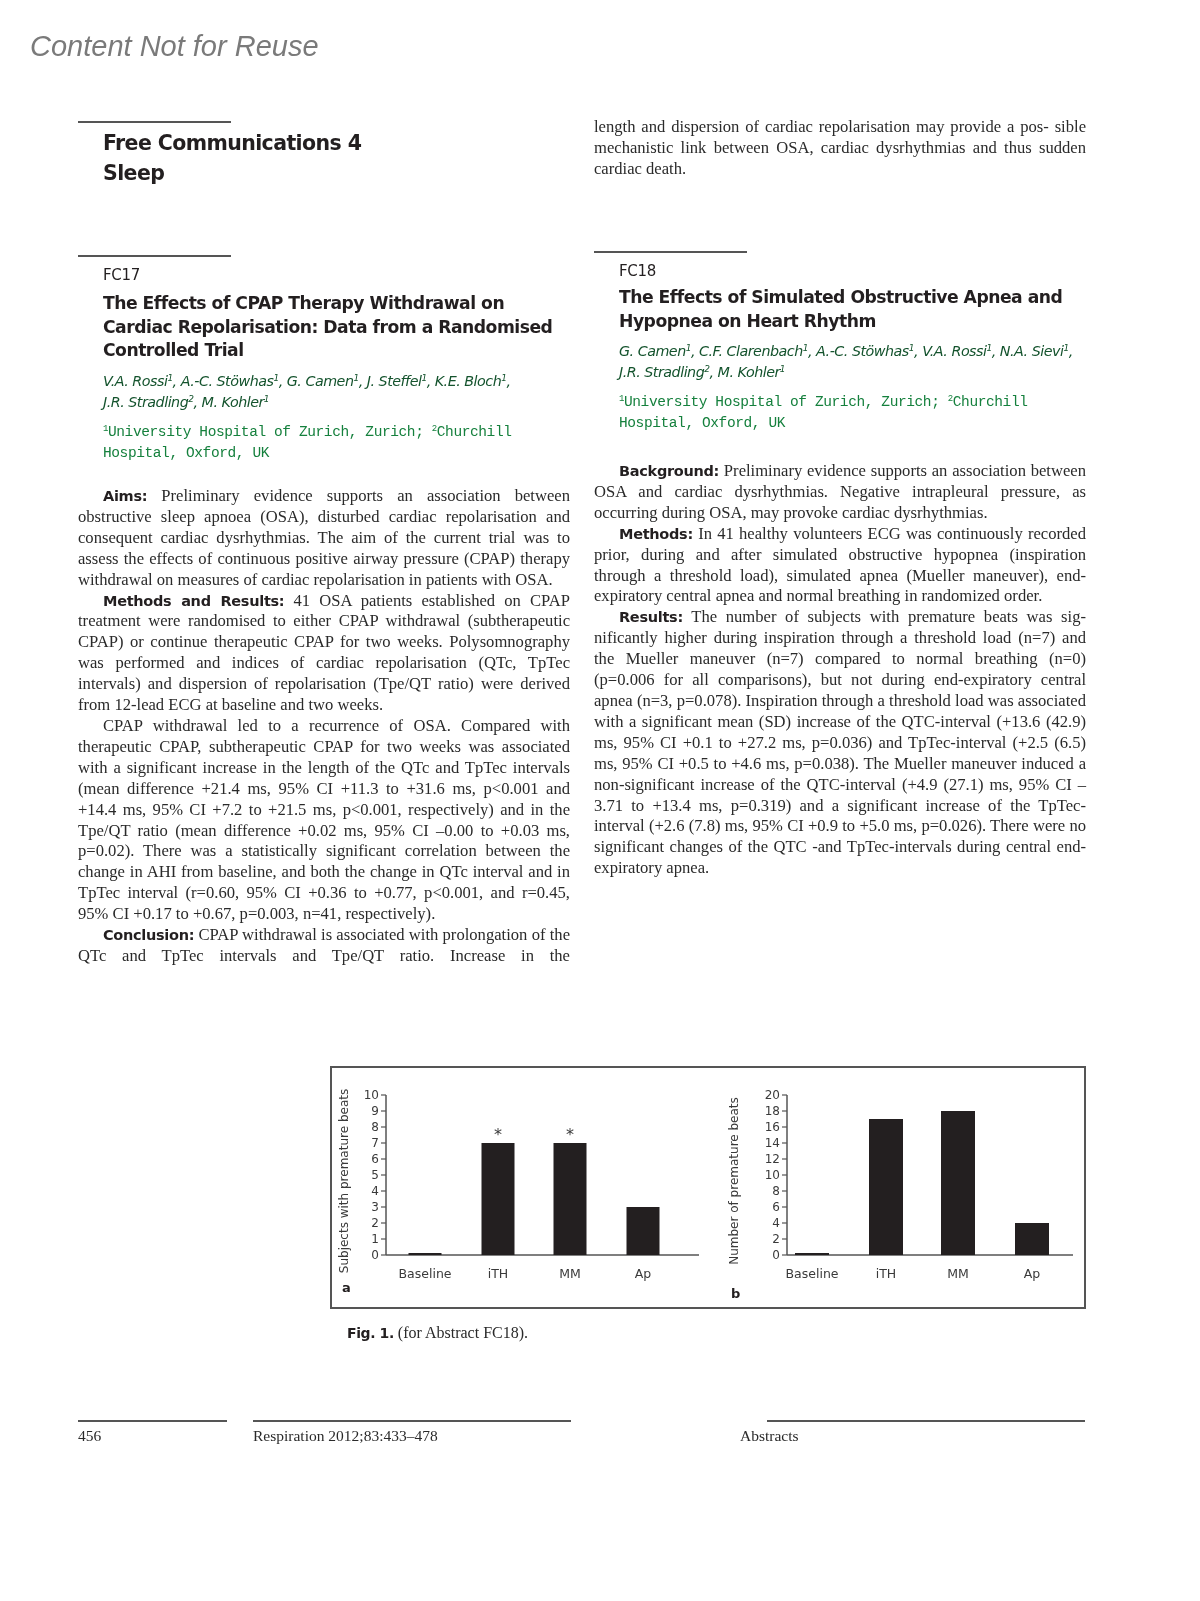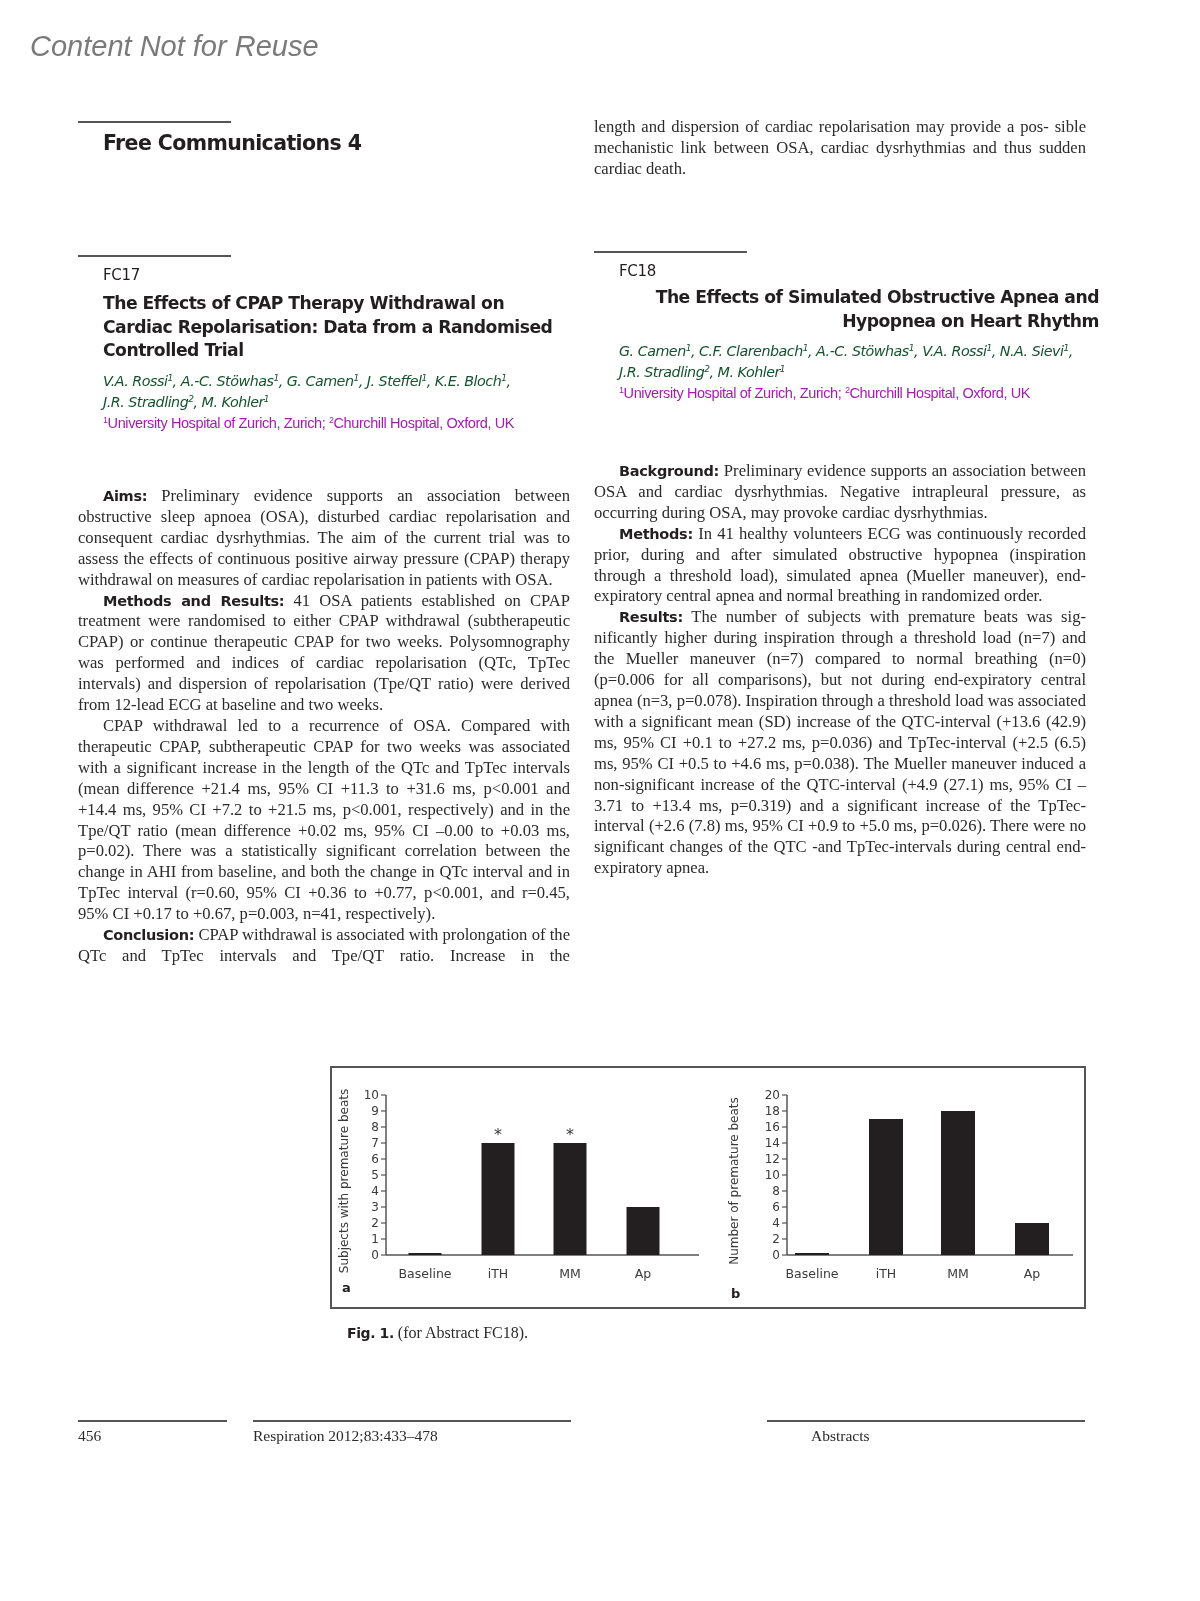--- a/index.html
+++ b/index.html
@@ -18,38 +18,39 @@
 
   .body-text { font-family: "Liberation Serif", serif; font-size: 16.6px; line-height: 20.9px; text-align: justify; color: #2a2a2a; hyphens: manual; }
   .body-text p { text-indent: 25px; }
   .body-text p.noindent { text-indent: 0; }
   .lead { font-family: "DejaVu Sans", sans-serif; font-weight: bold; font-size: 14.5px; letter-spacing: -0.3px; color: #231f20; }
 
   .abs-head { position: absolute; }
   .abs-code { font-family: "DejaVu Sans", sans-serif; font-weight: normal; font-size: 15px; color: #231f20; letter-spacing: -0.3px; }
   .abs-title { font-family: "DejaVu Sans", sans-serif; font-weight: bold; font-size: 17.2px; line-height: 23.5px; color: #231f20; letter-spacing: -0.5px; margin-top: 8px; }
   .abs-authors { font-family: "DejaVu Sans", sans-serif; font-style: italic; font-size: 14.3px; line-height: 21px; color: #14532d; letter-spacing: -0.5px; margin-top: 8px; }
-  .abs-affil { font-family: Liberation Sans, sans-serif; font-size: 14.5px; line-height: 21px; color: #a21caf; letter-spacing: -0.4px; }
+  .abs-affil { font-family: Liberation Mono, monospace; font-size: 14.5px; line-height: 21px; color: #15803d; letter-spacing: -0.4px; margin-top: 9px; }
   sup { font-size: 9px; vertical-align: 5px; line-height: 0; }
 
   .figure-box { position: absolute; left: 330px; top: 1066px; width: 756px; height: 243px; border: 2px solid #555; }
   .chart-svg { position: absolute; left: 0; top: 0; }
   .fig-caption { position: absolute; left: 347px; top: 1324px; font-size: 16px; color: #2a2a2a; }
   .fig-caption .fig-label { font-family: "DejaVu Sans", sans-serif; font-weight: bold; font-size: 14px; letter-spacing: -0.4px; color: #231f20; }
 
   .footer-text { position: absolute; top: 1427px; font-family: "Liberation Serif", serif; font-size: 15.5px; color: #2a2a2a; }
 </style>
 </head>
 <body>
 
 <div class="watermark">Content Not for Reuse</div>
 
 <div class="rule" style="left:78px; top:121px; width:153px;"></div>
 <div class="section-title">
   <div>Free Communications 4</div>
+  <div>Sleep</div>
 </div>
 
 <div class="col col-right body-text" style="top:117px;">
   <p class="noindent">length and dispersion of cardiac repolarisation may provide a pos- sible mechanistic link between OSA, cardiac dysrhythmias and thus sudden cardiac death.</p>
 </div>
 
 <div class="rule" style="left:78px; top:255px; width:153px;"></div>
 <div class="abs-head" style="left:103px; top:266px; width:460px;">
   <div class="abs-code">FC17</div>
   <div class="abs-title">The Effects of CPAP Therapy Withdrawal on Cardiac Repolarisation: Data from a Randomised Controlled Trial</div>
@@ -70,21 +71,21 @@
 <div class="col col-left body-text" style="top:486px;">
   <p><span class="lead">Aims:</span><span> Preliminary evidence supports an association between obstructive sleep apnoea (OSA), disturbed cardiac repolarisation and consequent cardiac dysrhythmias. The aim of the current trial was to assess the effects of continuous positive airway pressure (CPAP) therapy withdrawal on measures of cardiac repolarisation in patients with OSA.</span></p>
   <p><span class="lead">Methods and Results:</span><span> 41 OSA patients established on CPAP treatment were randomised to either CPAP withdrawal (subthera­peutic CPAP) or continue therapeutic CPAP for two weeks. Polysomnography was performed and indices of cardiac repolari­sation (QTc, TpTec intervals) and dispersion of repolarisation (Tpe/QT ratio) were derived from 12-lead ECG at baseline and two weeks.</span></p>
   <p>CPAP withdrawal led to a recurrence of OSA. Compared with therapeutic CPAP, subtherapeutic CPAP for two weeks was associ­ated with a significant increase in the length of the QTc and TpTec intervals (mean difference +21.4 ms, 95% CI +11.3 to +31.6 ms, p&lt;0.001 and +14.4 ms, 95% CI +7.2 to +21.5 ms, p&lt;0.001, respec­tively) and in the Tpe/QT ratio (mean difference +0.02 ms, 95% CI –0.00 to +0.03 ms, p=0.02). There was a statistically significant correlation between the change in AHI from baseline, and both the change in QTc interval and in TpTec interval (r=0.60, 95% CI +0.36 to +0.77, p&lt;0.001, and r=0.45, 95% CI +0.17 to +0.67, p=0.003, n=41, respectively).</p>
   <p style="text-align-last: justify;"><span class="lead">Conclusion:</span><span> CPAP withdrawal is associated with prolongation of the QTc and TpTec intervals and Tpe/QT ratio. Increase in the</span></p>
 </div>
 
 <div class="rule" style="left:594px; top:251px; width:153px;"></div>
 <div class="abs-head" style="left:619px; top:262px; width:480px;">
   <div class="abs-code">FC18</div>
-  <div class="abs-title" style="margin-top:6px;text-align:right;">The Effects of Simulated Obstructive Apnea and Hypopnea on Heart Rhythm</div>
+  <div class="abs-title" style="margin-top:6px;">The Effects of Simulated Obstructive Apnea and Hypopnea on Heart Rhythm</div>
   <div class="abs-authors">
     <span>G. Camen</span><sup>1</sup>,
     <span>C.F. Clarenbach</span><sup>1</sup>,
     <span>A.-C. Stöwhas</span><sup>1</sup>,
     <span>V.A. Rossi</span><sup>1</sup>,
     <span>N.A. Sievi</span><sup>1</sup>,<br>
     <span>J.R. Stradling</span><sup>2</sup>,
     <span>M. Kohler</span><sup>1</sup>
   </div>
   <div class="abs-affil">
@@ -179,13 +180,13 @@
 <div class="fig-caption">
   <span class="fig-label">Fig. 1.</span>
   <span>(for Abstract FC18).</span>
 </div>
 
 <div class="rule" style="left:78px; top:1420px; width:149px;"></div>
 <div class="rule" style="left:253px; top:1420px; width:318px;"></div>
 <div class="rule" style="left:767px; top:1420px; width:318px;"></div>
 <div class="footer-text" style="left:78px;">456</div>
 <div class="footer-text" style="left:253px;">Respiration 2012;83:433–478</div>
-<div class="footer-text" style="left:811px;text-align:center;">Abstracts</div>
+<div class="footer-text" style="left:740px;text-align:center;">Abstracts</div>
 
 </body></html>

